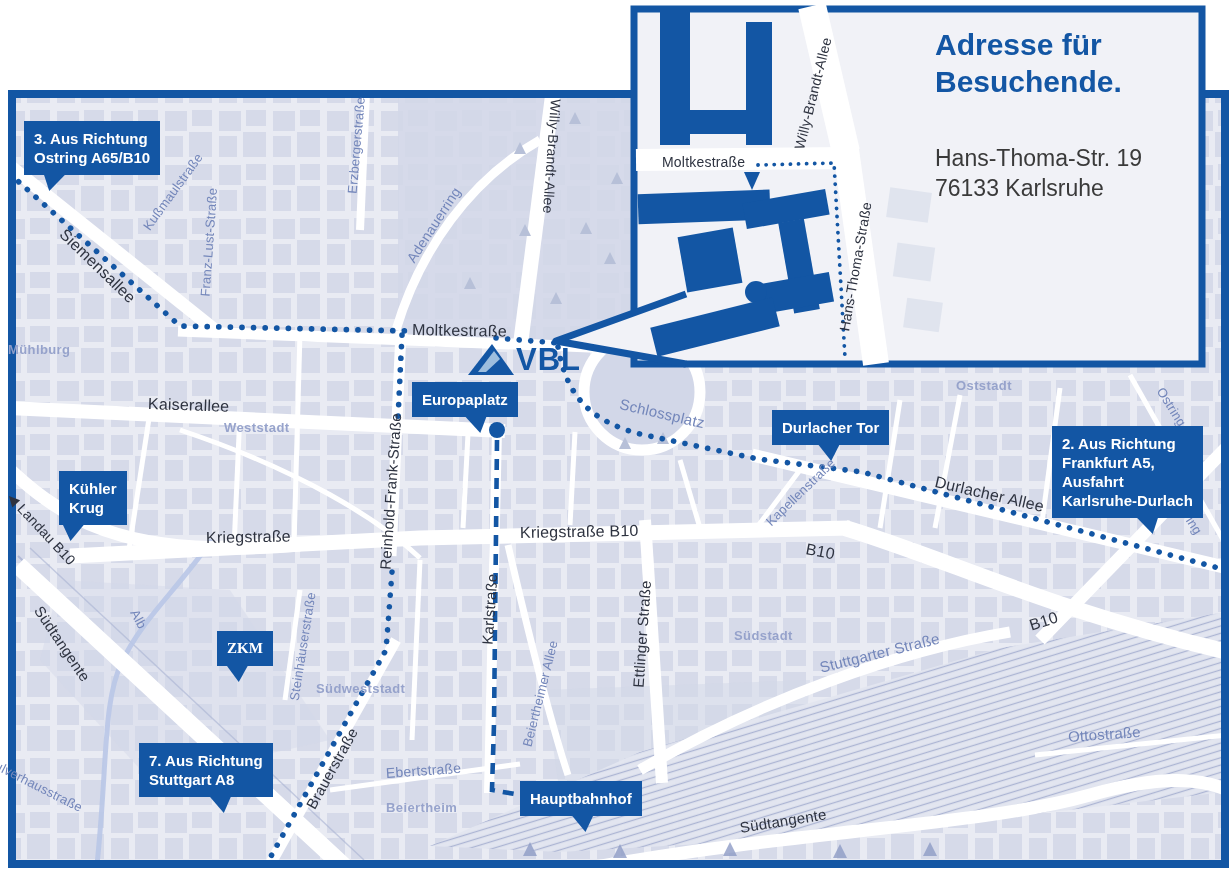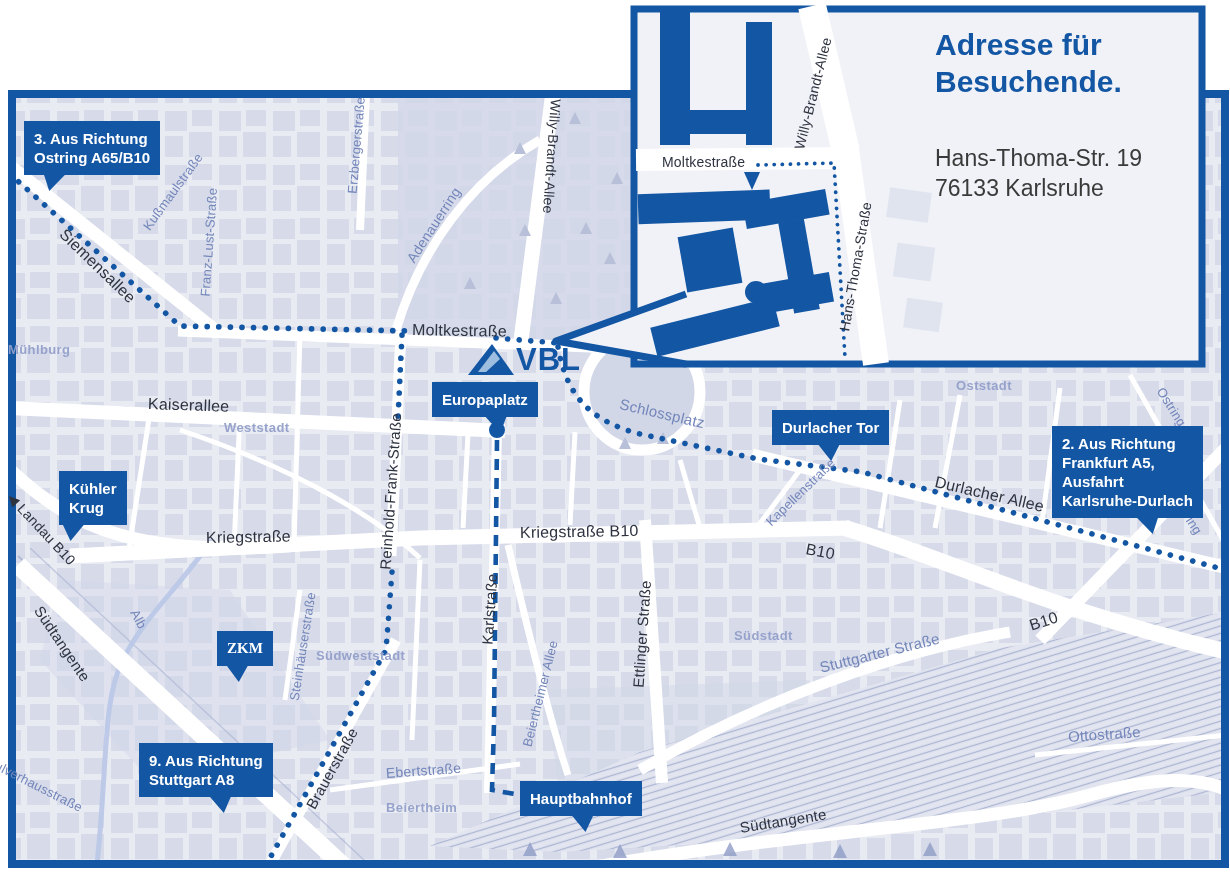--- a/index.html
+++ b/index.html
@@ -220,56 +220,56 @@
       <div class="street minor" style="left: 1068px; top: 728px; font-size: 15px; transform: rotate(-4deg);">Ottostraße</div>
       <div class="street minor" style="left: 134px; top: 603px; font-size: 13px; transform: rotate(62deg);">Alb</div>
       <div class="street" style="left: 10px; top: 487px; font-size: 14px; transform: rotate(47deg);">◀ Landau B10</div>
       <div class="street" style="left: 662px; top: 154px; font-size: 14px; transform: rotate(0deg);">Moltkestraße</div>
       <div class="street" style="left: 799px; top: 141px; font-size: 14px; transform: rotate(-76deg);">Willy-Brandt-Allee</div>
       <div class="street" style="left: 844px; top: 323px; font-size: 14px; transform: rotate(-80deg);">Hans-Thoma-Straße</div>
       <div class="district" style="left: 8px; top: 342px;">Mühlburg</div>
       <div class="district" style="left: 224px; top: 420px;">Weststadt</div>
       <div class="district" style="left: 956px; top: 378px;">Oststadt</div>
       <div class="district" style="left: 720px; top: 628px; margin-left: 14px;">Südstadt</div>
-      <div class="district" style="left: 316px; top: 648px;">Südweststadt</div>
+      <div class="district" style="left: 316px; top: 681px;">Südweststadt</div>
       <div class="district" style="left: 386px; top: 800px;">Beiertheim</div>
     </div>
 
 <div id="callouts-layer" class="layer">
       <div class="callout" style="left: 24px; top: 121px;">
         <div>3. Aus Richtung</div>
         <div>Ostring A65/B10</div>
         <span class="pointer" style="left: 17px; transform: skewX(-18deg); margin-top: -1px;"></span>
       </div>
       <div class="callout center-text" style="left: 59px; top: 471px;">
         <div>Kühler</div>
         <div>Krug</div>
         <span class="pointer" style="left: 2px; transform: skewX(-10deg); margin-top: -1px;"></span>
       </div>
       <div class="callout center-text" style="left: 217px; top: 631px; font-family: Liberation Serif, serif;">
         <div>ZKM</div>
         <span class="pointer" style="left: 10px; transform: skewX(5deg); margin-top: -1px;"></span>
       </div>
-      <div class="callout" style="left: 432px; top: 382px;">
+      <div class="callout" style="left: 412px; top: 382px;">
         <div>Europaplatz</div>
         <span class="pointer" style="left: 55px; transform: skewX(15deg); margin-top: -1px;"></span>
       </div>
       <div class="callout" style="left: 772px; top: 410px;">
         <div>Durlacher Tor</div>
         <span class="pointer" style="left: 47px; transform: skewX(8deg); margin-top: -1px;"></span>
       </div>
       <div class="callout" style="left: 1052px; top: 426px;">
         <div>2. Aus Richtung</div>
         <div>Frankfurt A5,</div>
         <div>Ausfahrt</div>
         <div>Karlsruhe-Durlach</div>
         <span class="pointer" style="left: 87px; transform: skewX(18deg); margin-top: -1px;"></span>
       </div>
       <div class="callout" style="left: 139px; top: 743px;">
-        <div>9. Aus Richtung</div>
+        <div>7. Aus Richtung</div>
         <div>Stuttgart A8</div>
         <span class="pointer" style="left: 72px; transform: skewX(12deg); margin-top: -1px;"></span>
       </div>
       <div class="callout" style="left: 520px; top: 741px; margin-top: 40px;">
         <div>Hauptbahnhof</div>
         <span class="pointer" style="left: 53px; transform: skewX(10deg); margin-top: -1px;"></span>
       </div>
     </div>
 
 <div id="inset-text-layer" class="layer">

